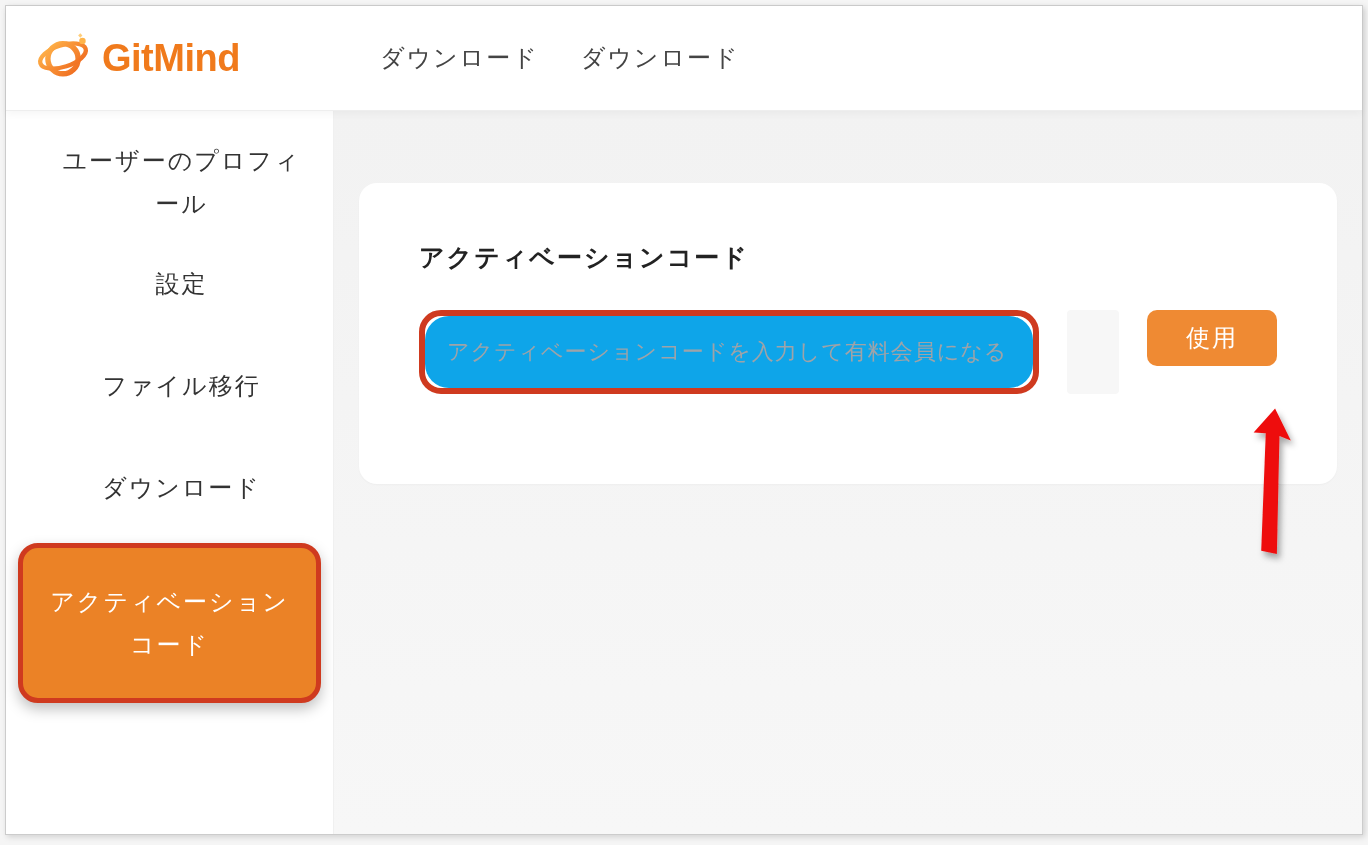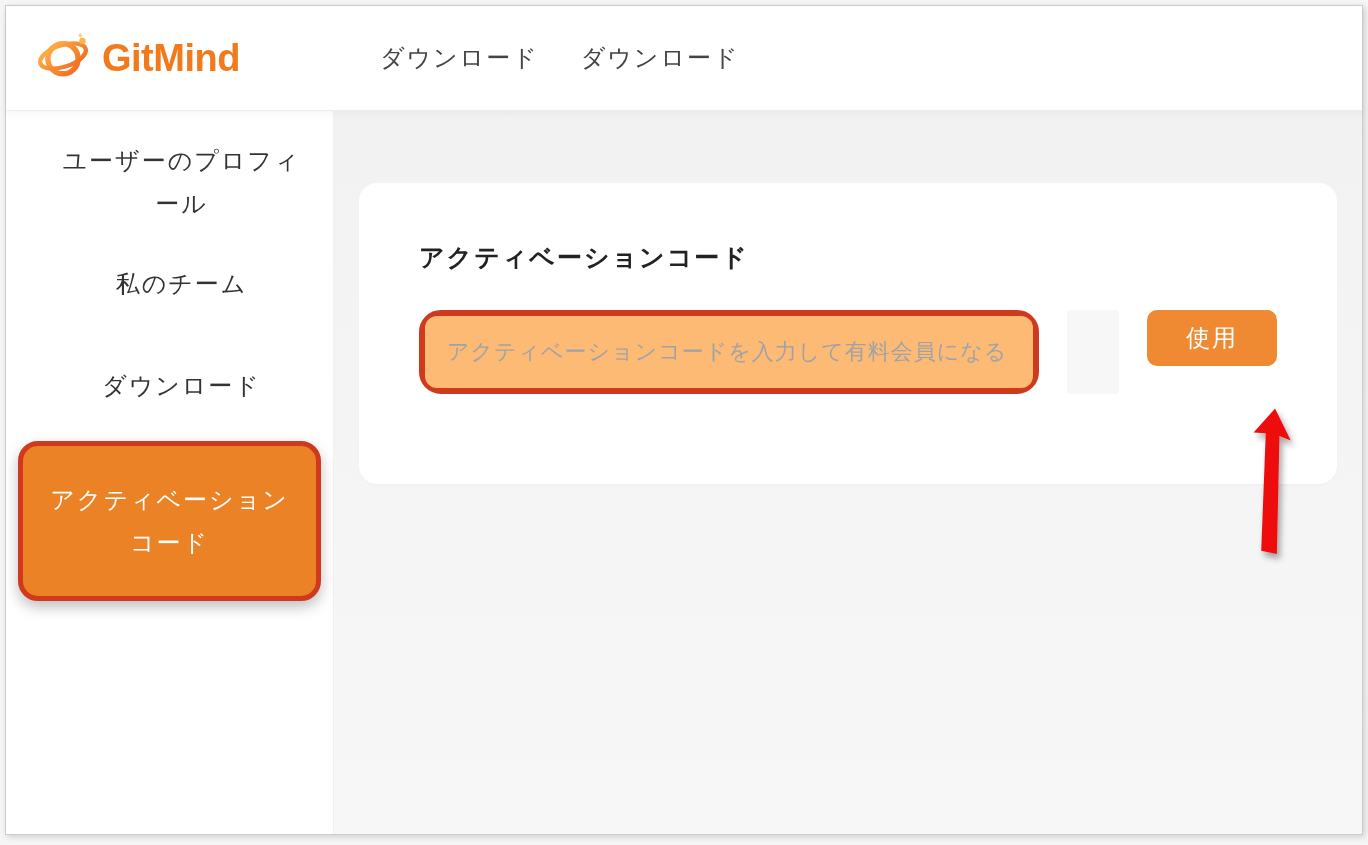--- a/index.html
+++ b/index.html
@@ -122,22 +122,22 @@
     border-radius: 22px;
     padding: 0;
     display: flex;
     align-items: center;
   }
   .code-input {
     width: 100%;
     height: 72px;
     border: none;
     outline: none;
-    background: #fdba74;
-    border-radius: 12px;
+    background: #0ea5e9;
+    border-radius: 24px;
     font-size: 22px;
     letter-spacing: 1px;
     padding: 0 22px;
     color: #333;
   }
   .code-input::placeholder {
     color: #9fa3a8;
     letter-spacing: 1px;
   }
   .spacer-box {
@@ -192,21 +192,22 @@
     </div>
     <div class="nav">
       <div class="nav-item">ダウンロード</div>
       <div class="nav-item">ダウンロード</div>
     </div>
   </div>
 
   <div class="body">
     <div class="sidebar">
       <div class="sb-item">ユーザーのプロフィール</div>
-      <div class="sb-item">私のチーム</div>
+      <div class="sb-item">設定</div>
+      <div class="sb-item">ファイル移行</div>
       <div class="sb-item">ダウンロード</div>
       <div class="sb-item active">アクティベーションコード</div>
     </div>
 
     <div class="main">
       <div class="card">
         <div class="card-title">アクティベーションコード</div>
         <div class="input-row">
           <div class="code-input-wrap">
             <input class="code-input" placeholder="アクティベーションコードを入力して有料会員になる" style="">

